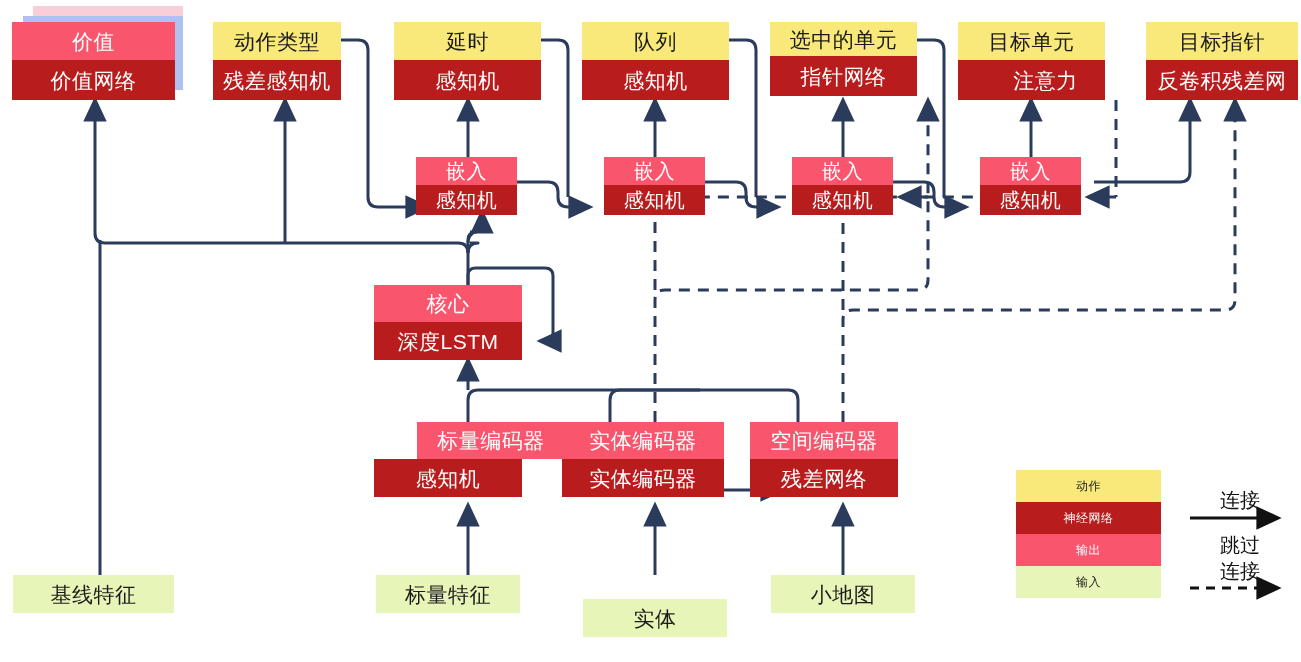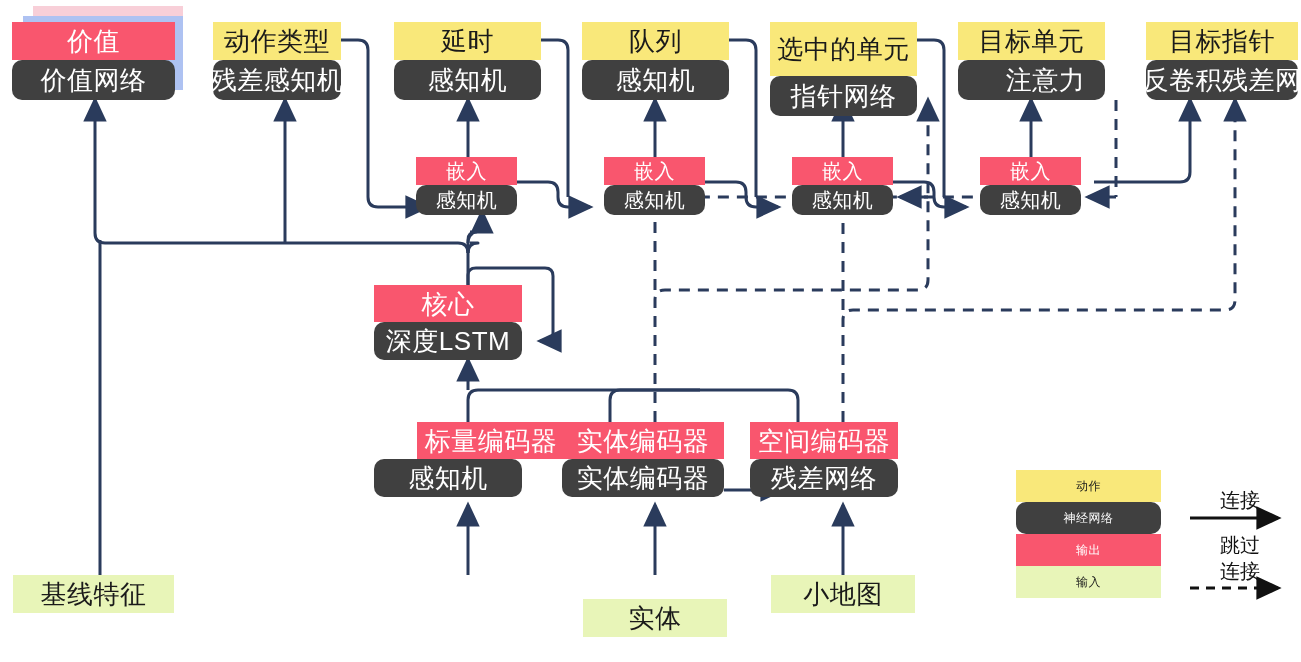--- a/index.html
+++ b/index.html
@@ -8,25 +8,25 @@
     width:1301px;height:662px;overflow:hidden;
   }
   #stage{position:relative;width:1301px;height:662px;background:#fff;}
   svg.edges{position:absolute;left:0;top:0;width:1301px;height:662px;pointer-events:none;}
 
   
   .node{position:absolute;box-sizing:border-box;}
   .band{
     display:flex;align-items:center;justify-content:center;
     box-sizing:border-box;width:100%;
-    font-size:26px;line-height:1;letter-spacing:.5px;white-space:nowrap;
+    font-size:21px;line-height:1;letter-spacing:.5px;white-space:nowrap;
   }
   .band.action{background:#F9E87A;color:#1a1a1a;}
   .band.output{background:#F9566E;color:#ffffff;}
-  .band.net   {background:#404040;color:#ffffff;border-radius:10px;}
+  .band.net   {background:#b91c1c;color:#ffffff;}
   .band.input {background:#E8F5B8;color:#1a1a1a;}
 
   .shadow{position:absolute;box-sizing:border-box;}
   .shadow.s1{background:#F8CFD8;}
   .shadow.s2{background:#AEC2F2;}
 
   
   .legend{position:absolute;}
   .legend .band{font-size:12px;}
   .lg-label{
@@ -117,21 +117,21 @@
     <div class="band action" style="height:38px;">延时</div>
     <div class="band net" style="height:40px;">感知机</div>
   </div>
 
   <div class="node" style="left:582px;top:22px;width:147px;">
     <div class="band action" style="height:38px;">队列</div>
     <div class="band net" style="height:40px;">感知机</div>
   </div>
 
   <div class="node" style="left:770px;top:22px;width:147px;">
-    <div class="band action" style="height:54px;">选中的单元</div>
+    <div class="band action" style="height:34px;">选中的单元</div>
     <div class="band net" style="height:40px;">指针网络</div>
   </div>
 
   <div class="node" style="left:958px;top:22px;width:147px;">
     <div class="band action" style="height:38px;">目标单元</div>
     <div class="band net" style="height:40px;padding-left:28px;">注意力</div>
   </div>
 
   <div class="node" style="left:1146px;top:22px;width:152px;">
     <div class="band action" style="height:38px;">目标指针</div>
@@ -168,20 +168,23 @@
     <div class="band output" style="height:37px;">实体编码器</div>
     <div class="band net" style="height:38px;">实体编码器</div>
   </div>
   <div class="node" style="left:750px;top:422px;width:148px;">
     <div class="band output" style="height:37px;">空间编码器</div>
     <div class="band net" style="height:38px;">残差网络</div>
   </div>
 
   <div class="node" style="left:13px;top:575px;width:161px;">
     <div class="band input" style="height:38px;">基线特征</div>
+  </div>
+  <div class="node" style="left:376px;top:575px;width:144px;">
+    <div class="band input" style="height:38px;">标量特征</div>
   </div>
   <div class="node" style="left:583px;top:575px;width:144px;margin-top:24px;">
     <div class="band input" style="height:38px;">实体</div>
   </div>
   <div class="node" style="left:771px;top:575px;width:144px;">
     <div class="band input" style="height:38px;">小地图</div>
   </div>
 
   <div class="legend" style="left:1016px;top:470px;width:145px;">
     <div class="band action" style="height:32px;">动作</div>

